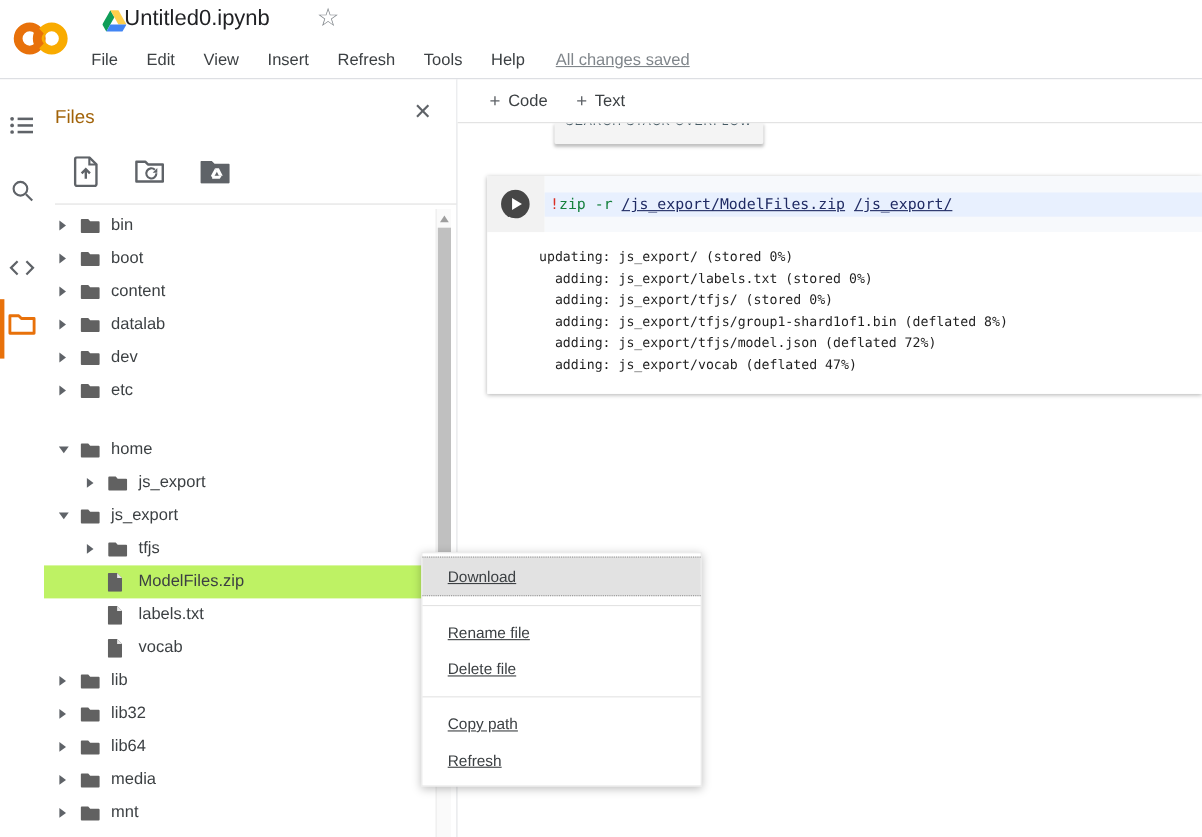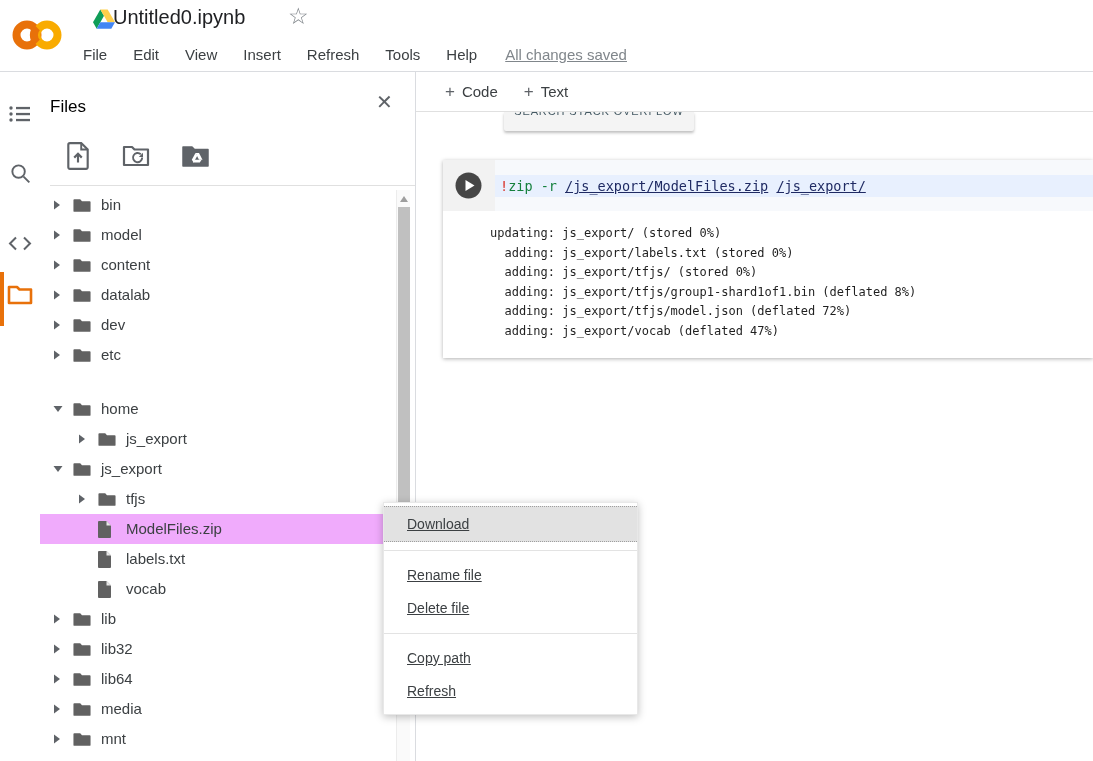--- a/index.html
+++ b/index.html
@@ -25,29 +25,29 @@
   #rail { position:absolute; left:0; top:72px; width:40px; height:689px; background:#fff; z-index:6; }
   .rail-icon { position:absolute; left:0; width:40px; display:flex; justify-content:center; cursor:pointer; }
   .rail-toc { top:33px; }
   .rail-search { top:90px; }
   .rail-code { top:164px; }
   .rail-folder { top:212px; }
   .rail-active-bar { position:absolute; left:0; top:200px; width:4px; height:54px; background:#e8710a; }
 
   
   #files-panel { position:absolute; left:40px; top:72px; width:375px; height:689px; background:#fff; }
-  .files-title { position:absolute; left:10px; top:25px; font-size:17px; color:#000000; }
+  .files-title { position:absolute; left:10px; top:25px; font-size:17px; color:#a16207; }
   .files-close { position:absolute; left:336px; top:20px; font-size:20px; color:#5f6368; cursor:pointer; line-height:1; }
   .files-toolbar { position:absolute; left:26px; top:70px; display:flex; gap:32px; align-items:center; }
   .ftb-icon { cursor:pointer; display:flex; }
   .files-divider { position:absolute; left:10px; top:113px; width:365px; height:0; border-top:1px solid #e0e0e0; }
 
   #file-tree { position:absolute; left:0; top:118px; width:356px; }
   .tree-row { display:flex; align-items:center; height:30px; font-size:15px; color:#3c4043; cursor:pointer; white-space:nowrap; }
-  .tree-row.selected { background:#f0abfc; }
+  .tree-row.selected { background:#bef264; }
   .chev { width:10px; margin-right:10px; display:flex; align-items:center; flex:none; }
   .tico { width:18px; margin-right:10px; display:flex; align-items:center; flex:none; }
   .tlabel { line-height:30px; }
 
   
   #files-scrollbar { position:absolute; left:356px; top:118px; width:14px; height:571px; background:#fafafa; border-left:1px solid #ececec; z-index:5; }
   .sb-up { position:absolute; left:0; top:3px; width:13px; height:12px; display:flex; justify-content:center; align-items:center; cursor:pointer; }
   .sb-up::after { content:""; border-left:4px solid transparent; border-right:4px solid transparent; border-bottom:6px solid #9e9e9e; }
   .sb-thumb { position:absolute; left:1px; top:17px; width:12px; height:483px; background:#c0c0c0; cursor:pointer; }
 
@@ -189,21 +189,21 @@
           <span class="chev">
             <svg width="8" height="10" viewBox="0 0 8 10">
               <path d="M1 0.5L7 5 1 9.5z" fill="#5f6368"></path>
             </svg>
           </span>
           <span class="tico">
             <svg width="18" height="15" viewBox="0 0 20 16">
               <path d="M1.5 1h6.5l2 2.2h8.5a1 1 0 0 1 1 1V14a1 1 0 0 1-1 1h-17a1 1 0 0 1-1-1V2a1 1 0 0 1 1-1z" fill="#616161"></path>
             </svg>
           </span>
-          <span class="tlabel">model</span>
+          <span class="tlabel">boot</span>
         </div>
         <div class="tree-row" style="padding-left: 13px;">
           <span class="chev">
             <svg width="8" height="10" viewBox="0 0 8 10">
               <path d="M1 0.5L7 5 1 9.5z" fill="#5f6368"></path>
             </svg>
           </span>
           <span class="tico">
             <svg width="18" height="15" viewBox="0 0 20 16">
               <path d="M1.5 1h6.5l2 2.2h8.5a1 1 0 0 1 1 1V14a1 1 0 0 1-1 1h-17a1 1 0 0 1-1-1V2a1 1 0 0 1 1-1z" fill="#616161"></path>

